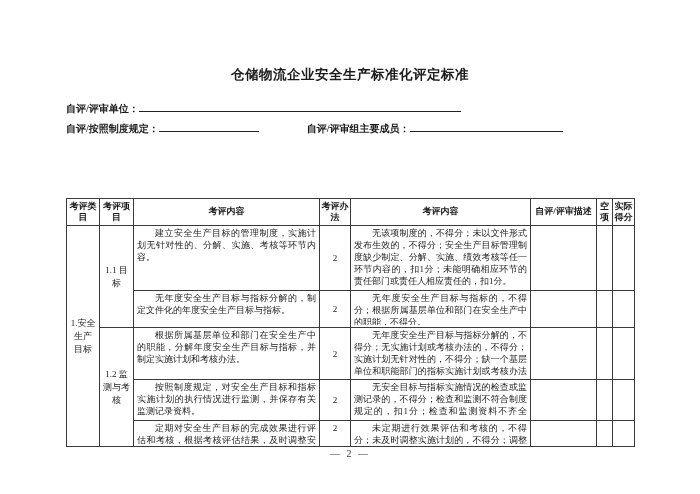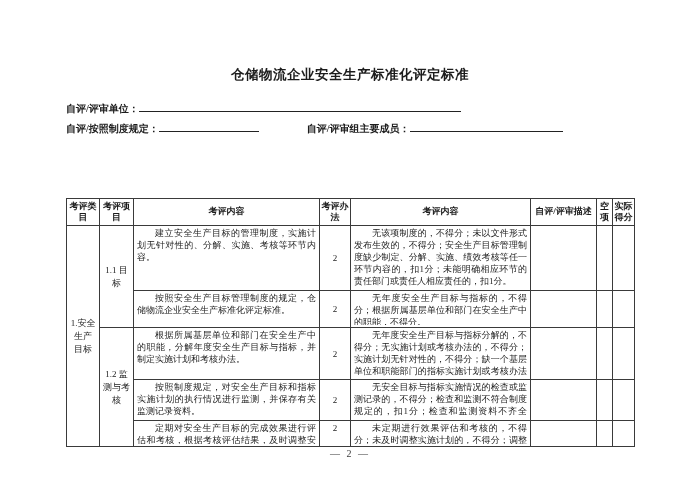--- a/index.html
+++ b/index.html
@@ -160,21 +160,21 @@
         <td class="score">2</td>
         <td class="method">
             <div class="para h-r0">无该项制度的，不得分；未以文件形式发布生效的，不得分；安全生产目标管理制度缺少制定、分解、实施、绩效考核等任一环节内容的，扣1分；未能明确相应环节的责任部门或责任人相应责任的，扣1分。</div>
           </td>
         <td></td>
         <td></td>
         <td></td>
       </tr>
       <tr class="r1">
         <td class="content">
-            <div class="para h-r1">按照安全生产目标管理制度的规定，仓储物流企业安全生产标准化评定标准。</div>
+            <div class="para h-r1">无年度安全生产目标与指标分解的，制定文件化的年度安全生产目标与指标。</div>
           </td>
         <td class="score">2</td>
         <td class="method">
             <div class="para h-r1">无年度安全生产目标与指标的，不得分；根据所属基层单位和部门在安全生产中的职能，不得分。</div>
           </td>
         <td></td>
         <td></td>
         <td></td>
       </tr>
       <tr class="r2">

